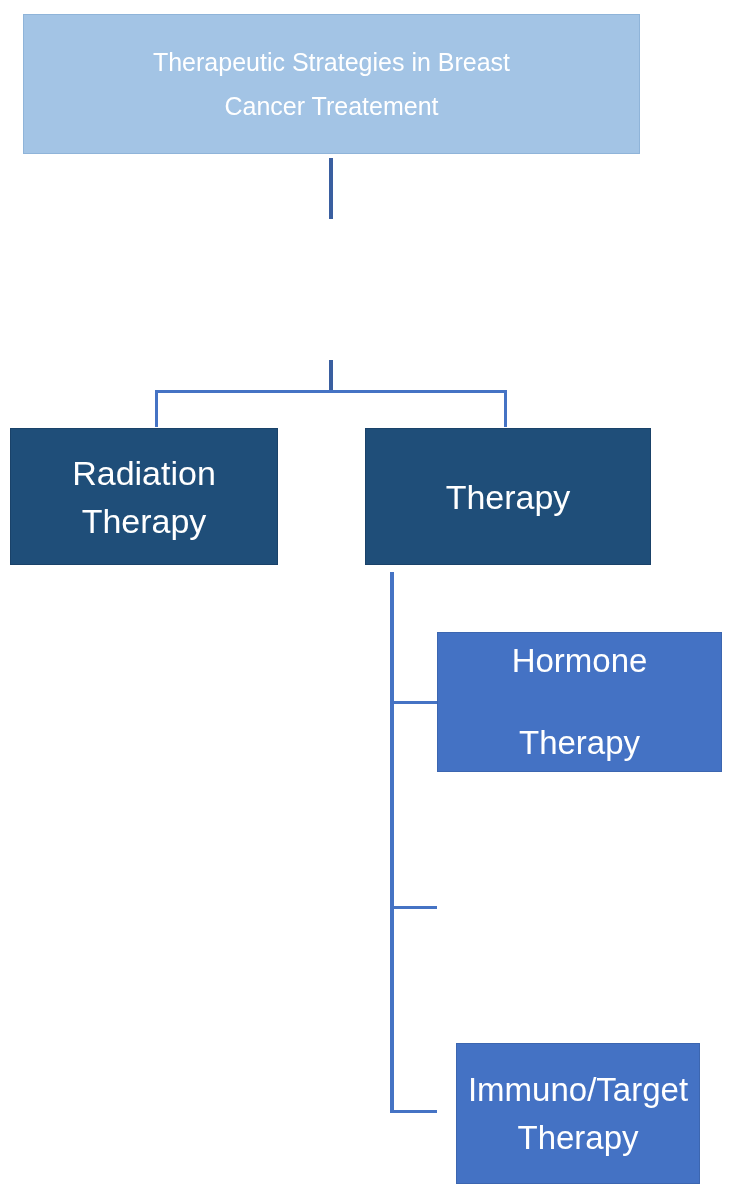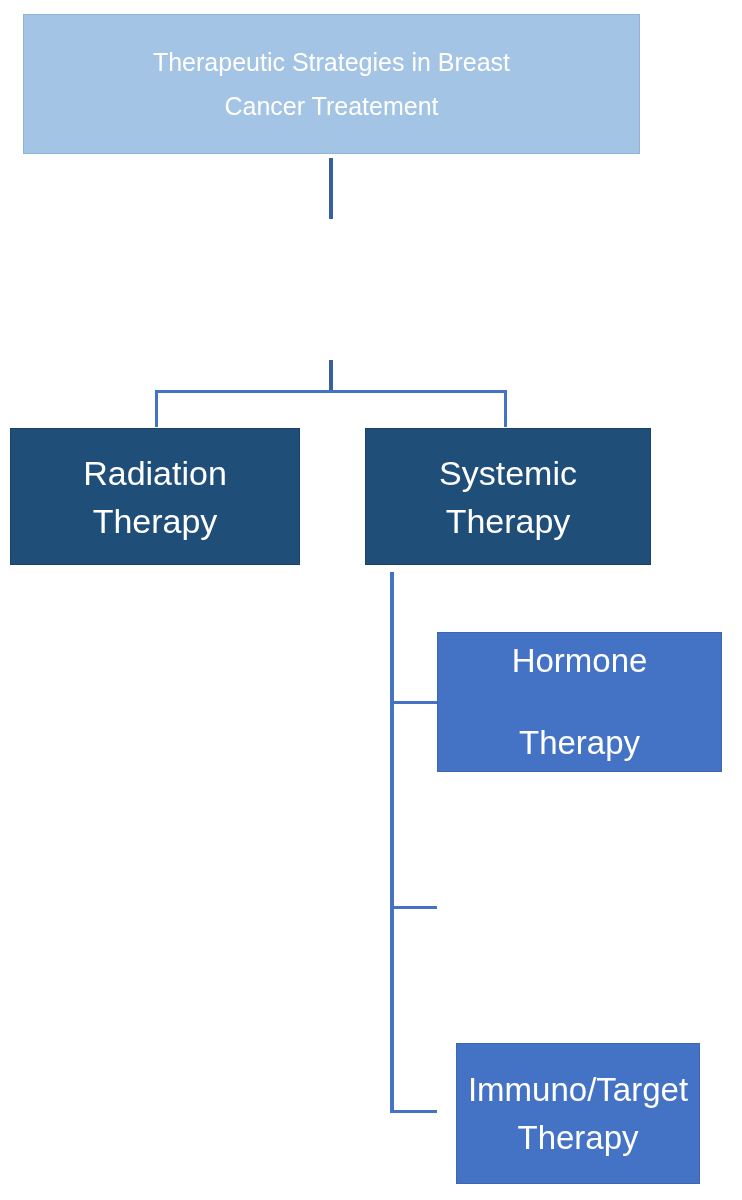--- a/index.html
+++ b/index.html
@@ -35,21 +35,21 @@
     border: 1px solid var(--root-border, #8fb4d9);
     font-size: 25px; line-height: 44px;
   }
   #node-surgery {
     left: 190px; top: 220px; width: 283px; height: 140px;
     background: var(--surgery-fill, #2e74b5);
     border: 1px solid var(--surgery-border, #2a6aa8);
     font-size: 34px; line-height: 44px;
   }
   #node-radiation {
-    left: 10px; top: 428px; width: 290px; height: 137px;
+    left: 10px; top: 428px; width: 268px; height: 137px;
     background: var(--secondary-fill, #1f4e79);
     border: 1px solid var(--secondary-border, #1a4269);
     font-size: 34px; line-height: 48px;
   }
   #node-systemic {
     left: 365px; top: 428px; width: 286px; height: 137px;
     background: var(--secondary-fill, #1f4e79);
     border: 1px solid var(--secondary-border, #1a4269);
     font-size: 34px; line-height: 48px;
   }
@@ -127,21 +127,20 @@
   <div class="line" id="ln-branch-h"></div>
   <div class="line" id="ln-branch-left"></div>
   <div class="line" id="ln-branch-right"></div>
 
   <div class="node" id="node-radiation">
     <span class="ln">Radiation</span>
     <span class="ln">Therapy</span>
   </div>
 
   <div class="node" id="node-systemic">
-    <span class="ln">Systemic</span>
     <span class="ln">Therapy</span>
   </div>
 
   <div class="line" id="ln-systemic-down"></div>
   <div class="line" id="ln-stub-hormone"></div>
   <div class="line" id="ln-stub-chemotherapy"></div>
   <div class="line" id="ln-stub-immuno"></div>
 
   <div class="node" id="node-hormone">
     <span class="ln">Hormone</span>

